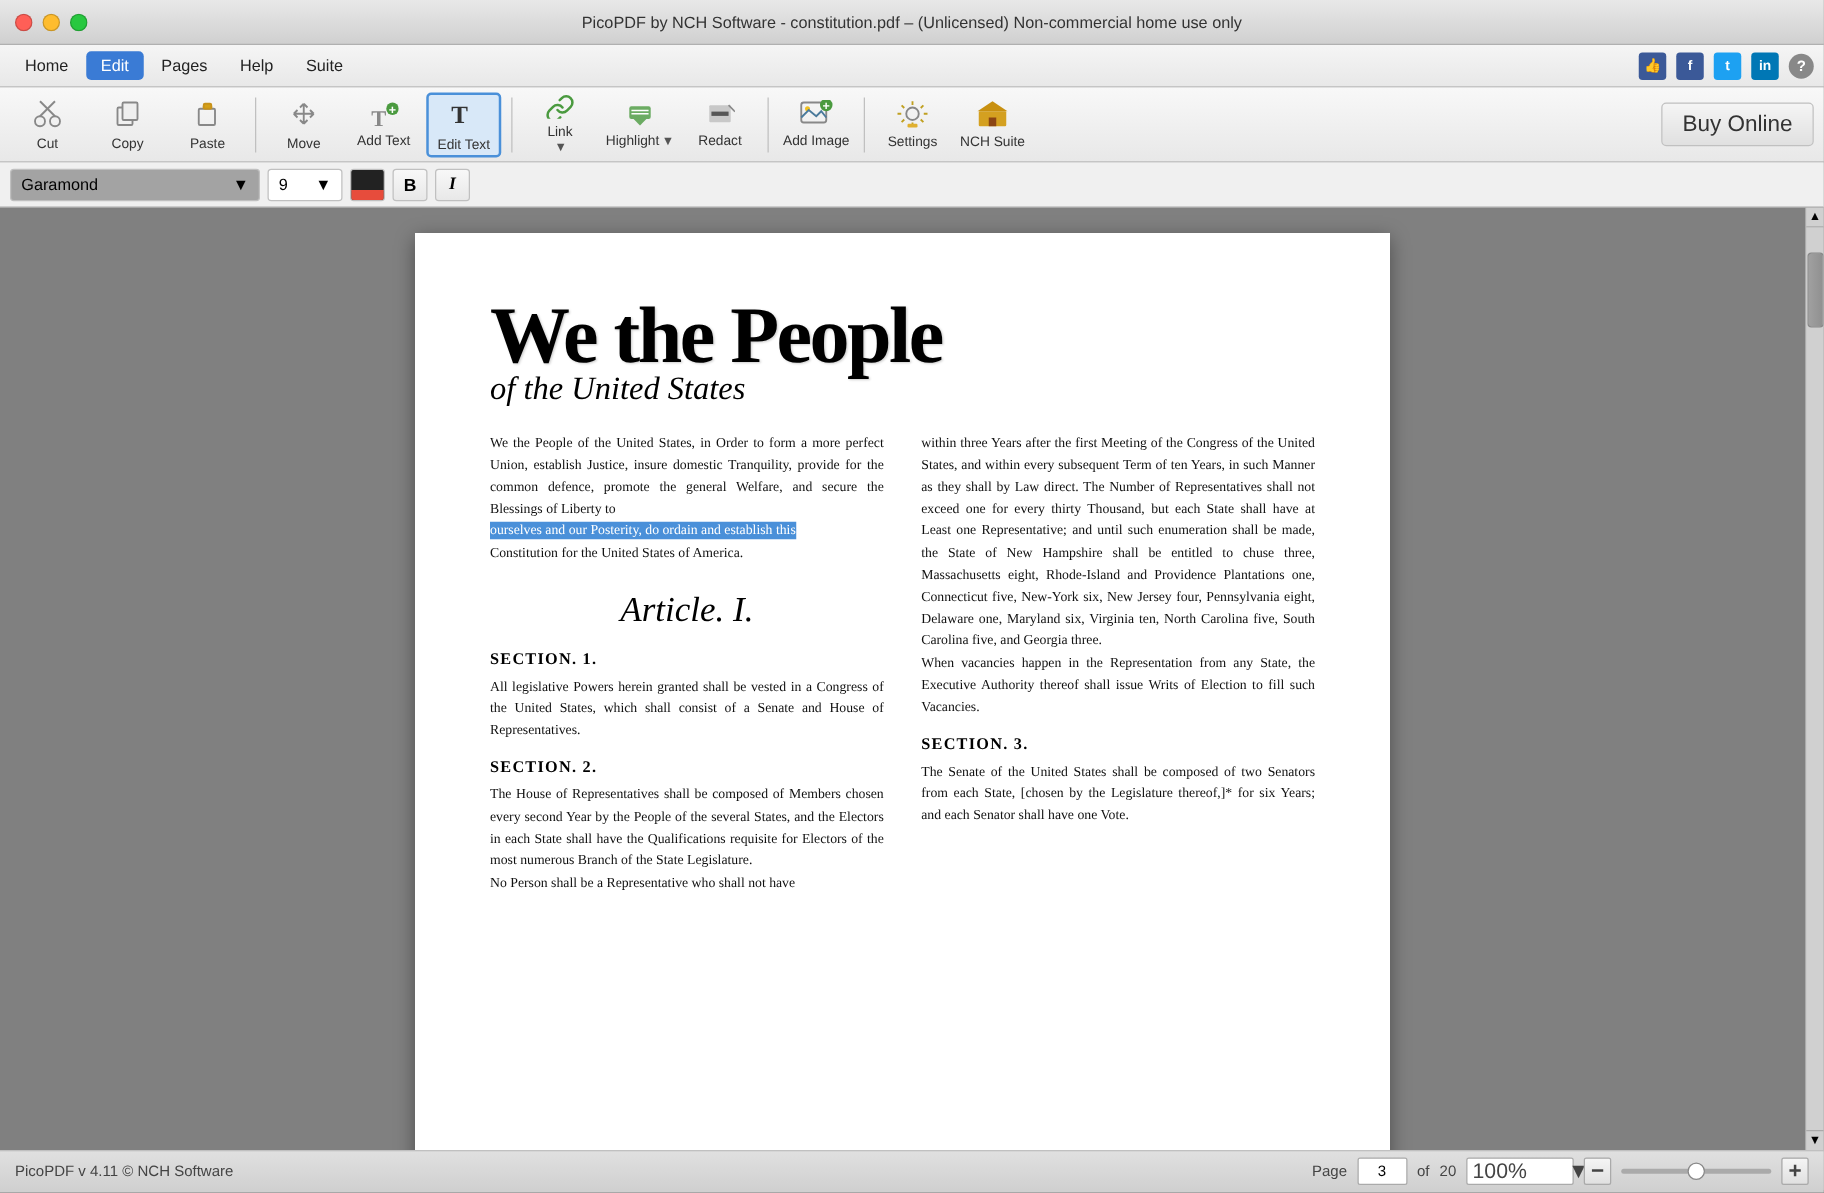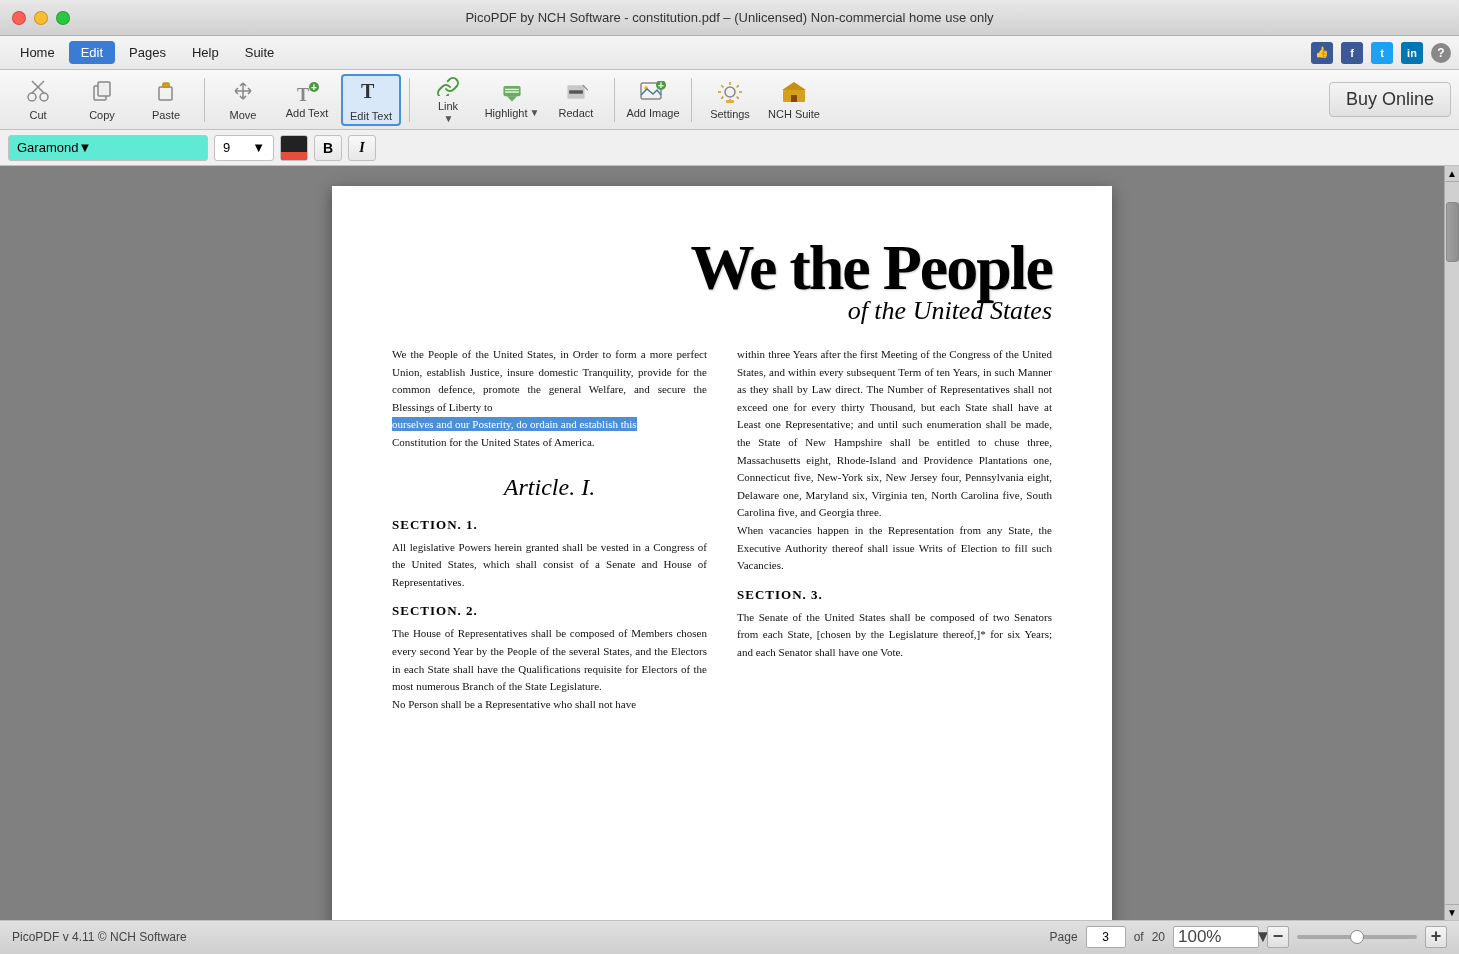--- a/index.html
+++ b/index.html
@@ -94,27 +94,28 @@
       border-bottom: 1px solid #c0c0c0;
       display: flex;
       align-items: center;
       padding: 0 8px;
       gap: 6px;
     }
     .font-select {
       width: 200px;
       height: 26px;
       border: 1px solid #c0c0c0;
-      background: #5eead4;
+      background: #a3a3a3;
       border-radius: 3px;
       display: flex;
       align-items: center;
       padding: 0 8px;
       cursor: pointer;
       font-size: 13px;
+      justify-content: space-between;
     }
     .font-size-select {
       width: 60px;
       height: 26px;
       border: 1px solid #c0c0c0;
       background: white;
       border-radius: 3px;
       display: flex;
       align-items: center;
       padding: 0 8px;
@@ -218,21 +219,21 @@
       border-top: 1px solid #aaa;
       display: flex;
       align-items: center;
       justify-content: center;
       font-size: 10px;
       cursor: pointer;
     }
 
     
     .we-the-people-header {
-      text-align: right;
+      text-align: left;
     }
     .pdf-two-col {
       display: flex;
       gap: 30px;
       margin-top: 20px;
     }
     .pdf-col { flex: 1; }
     .pdf-text {
       font-family: 'Times New Roman', serif;
       font-size: 11px;
@@ -542,21 +543,21 @@
         <div class="pdf-col">
           <p class="pdf-text">
             <span>We the People of the United States, in Order to form a more perfect Union, establish Justice, insure domestic Tranquility, provide for the common defence, promote the general Welfare, and secure the Blessings of Liberty to</span>
             <br>
             <span class="highlighted-text">ourselves and our Posterity, do ordain and establish this</span>
             <br>
             <span>Constitution for the United States of America.</span>
           </p>
 
           <div class="article-title">
-            <span style="font-family:'Palatino Linotype',Palatino,serif; font-size:24px; font-style:italic;margin-top:23px;">Article. I.</span>
+            <span style="font-family:'Palatino Linotype',Palatino,serif; font-size:28px; font-style:italic;margin-top:23px;">Article. I.</span>
           </div>
 
           <div class="section-title">
             <span>SECTION. 1.</span>
           </div>
           <p class="pdf-text">
             <span>All legislative Powers herein granted shall be vested in a Congress of the United States, which shall consist of a Senate and House of Representatives.</span>
           </p>
 
           <div class="section-title">

